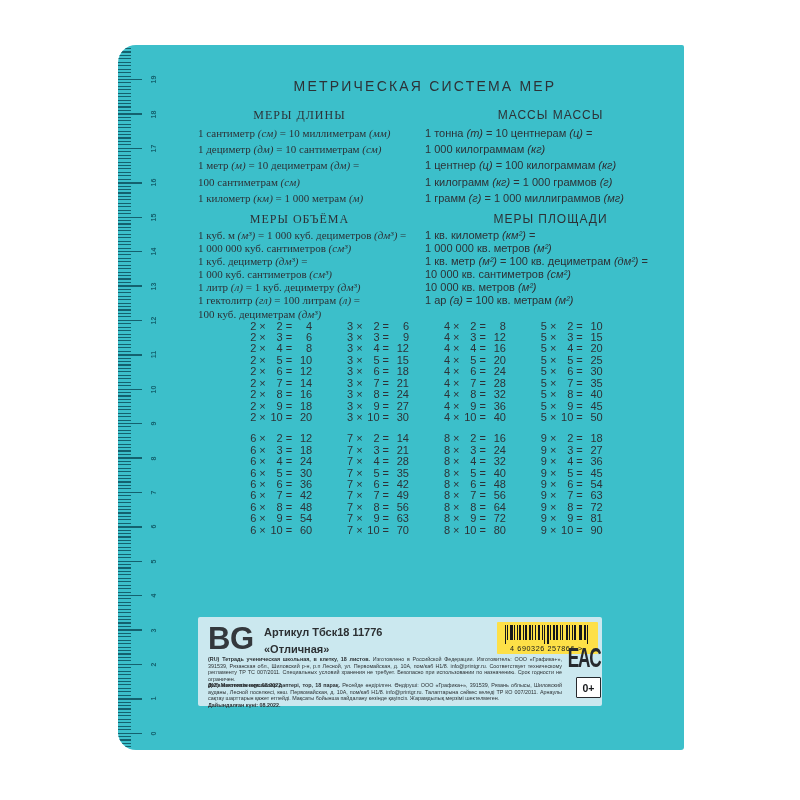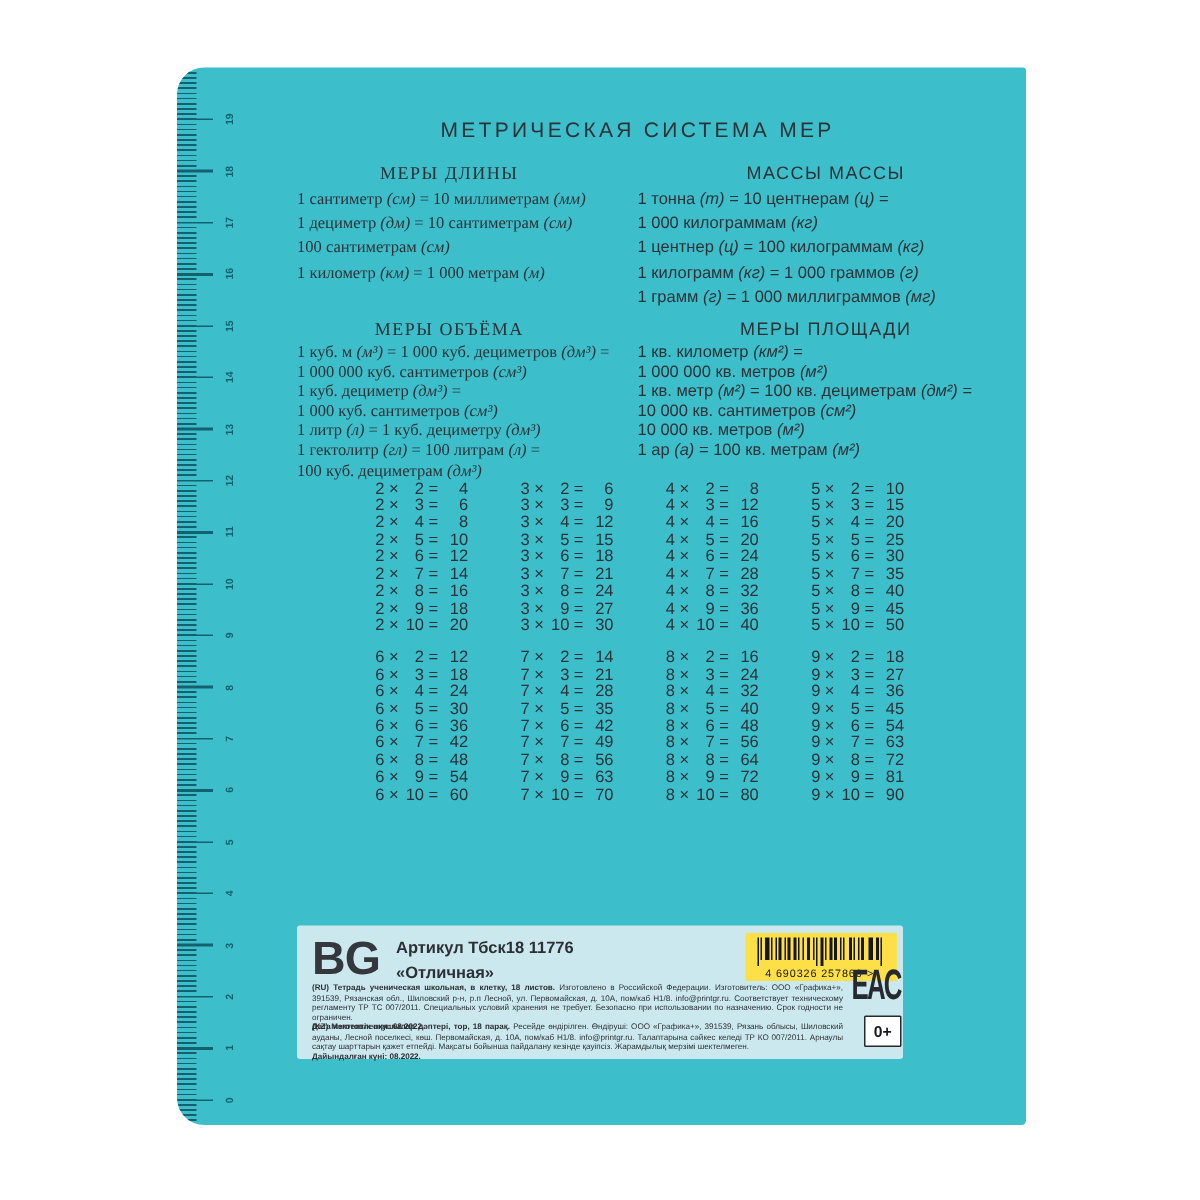--- a/index.html
+++ b/index.html
@@ -118,20 +118,21 @@
         </div>
     </div>
 
     <div class="content">
       <div class="title">МЕТРИЧЕСКАЯ СИСТЕМА МЕР</div>
       <div class="sections" id="sections">
           <div class="section row1 colL">
             <div class="sec-h">МЕРЫ ДЛИНЫ</div>
             <div class="line">1 сантиметр <i>(см)</i> = 10 миллиметрам <i>(мм)</i></div>
             <div class="line">1 дециметр <i>(дм)</i> = 10 сантиметрам <i>(см)</i></div>
+            <div class="line">1 метр <i>(м)</i> = 10 дециметрам <i>(дм)</i> =</div>
             <div class="line">100 сантиметрам <i>(см)</i></div>
             <div class="line">1 километр <i>(км)</i> = 1 000 метрам <i>(м)</i></div>
           </div>
           <div class="section row1 colR">
             <div class="sec-h">МАССЫ МАССЫ</div>
             <div class="line">1 тонна <i>(т)</i> = 10 центнерам <i>(ц)</i> =</div>
             <div class="line">1 000 килограммам <i>(кг)</i></div>
             <div class="line">1 центнер <i>(ц)</i> = 100 килограммам <i>(кг)</i></div>
             <div class="line">1 килограмм <i>(кг)</i> = 1 000 граммов <i>(г)</i></div>
             <div class="line">1 грамм <i>(г)</i> = 1 000 миллиграммов <i>(мг)</i></div>

